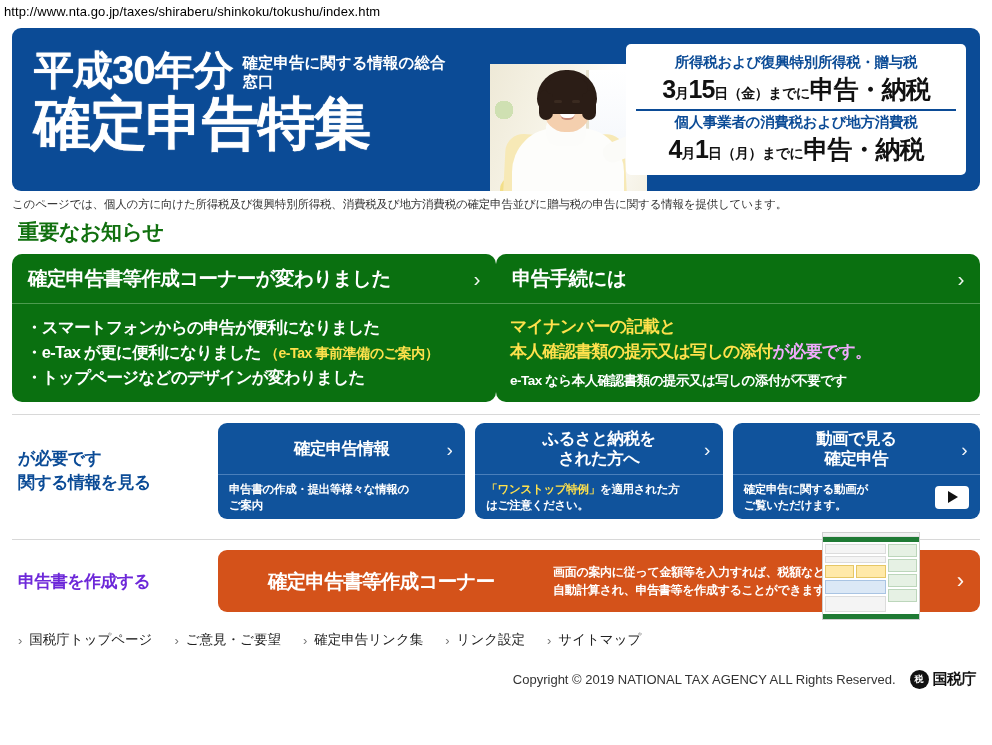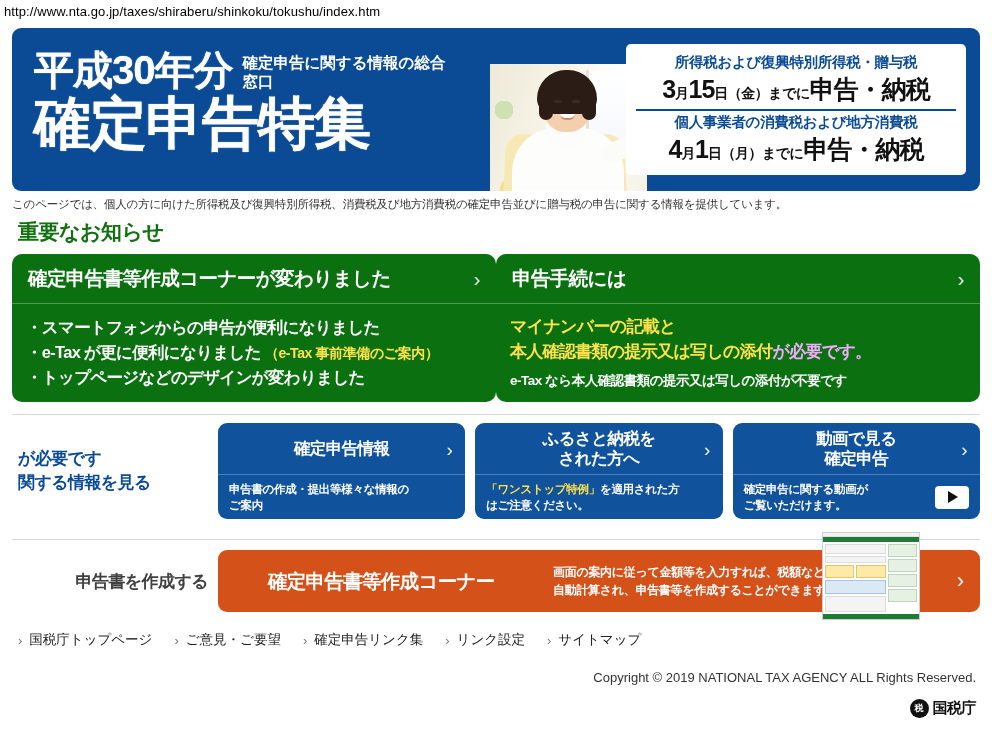--- a/index.html
+++ b/index.html
@@ -179,21 +179,21 @@
   #play-badge .tri {
     width: 0; height: 0; border-left: 10px solid #111;
     border-top: 6px solid transparent; border-bottom: 6px solid transparent;
     margin-left: 2px;
   }
 
   
   #create-section { display: flex; align-items: center; margin: 0 12px; height: 82px; gap: 10px; }
   #create-label {
     width: 196px; padding-left: 6px;
-    font-size: 17px; font-weight: 700; color: #404040; letter-spacing: -.6px; text-align: right;
+    font-size: 17px; font-weight: 700; color: #6d28d9; letter-spacing: -.6px;
   }
   #create-bar {
     flex: 1; height: 62px; background: #d4521a; border-radius: 9px;
     display: flex; align-items: center; color: #fff; position: relative;
     padding-left: 18px; padding-right: 46px;
   }
   #create-bar-title {
     font-size: 19.5px; font-weight: 700; letter-spacing: -.7px; white-space: nowrap;
     width: 285px;
     margin-left: 32px;
@@ -225,23 +225,23 @@
 
   
   #footer-links {
     display: flex; align-items: center; gap: 22px;
     margin: 0 12px; padding-left: 6px; height: 36px;
     font-size: 13.5px; color: #222;
   }
   .flink { display: flex; align-items: center; gap: 7px; white-space: nowrap; }
   .flink .chev-s { color: #777; font-size: 13px; }
   #copyright-row {
-    display: flex; align-items: flex-end; justify-content: flex-end;
+    display: flex; align-items: center; justify-content: flex-end;
     gap: 14px; margin: 12px 16px 0 0;
-    font-size: 13px; color: #333; flex-direction: column;
+    font-size: 13px; color: #333;
   }
   #nta-logo { display: flex; align-items: center; gap: 4px; }
   #nta-mark {
     width: 19px; height: 19px; border-radius: 50%;
     background: #111; color: #fff; font-size: 9px; font-weight: 700;
     display: flex; align-items: center; justify-content: center;
   }
   #nta-name { font-size: 15px; font-weight: 700; color: #111; letter-spacing: -.5px; }
 </style>
 </head>

